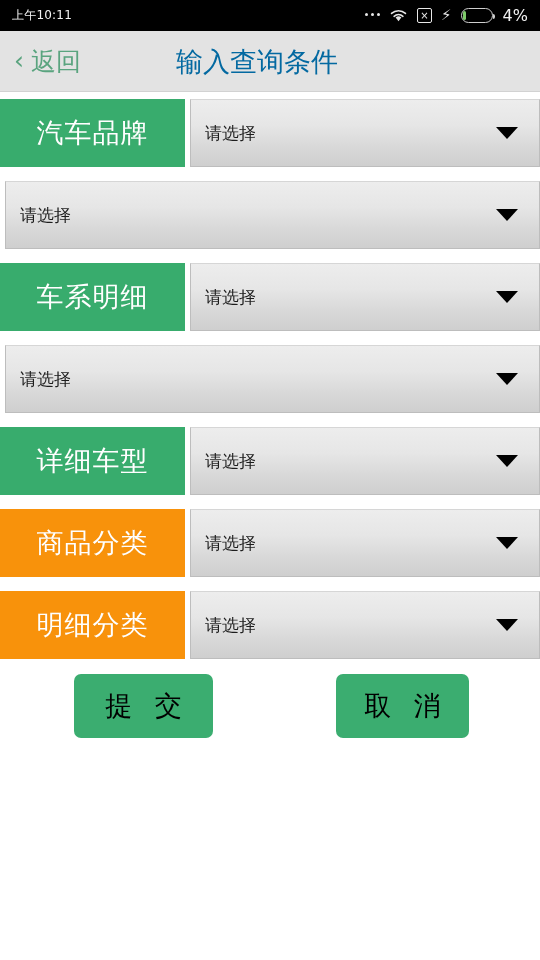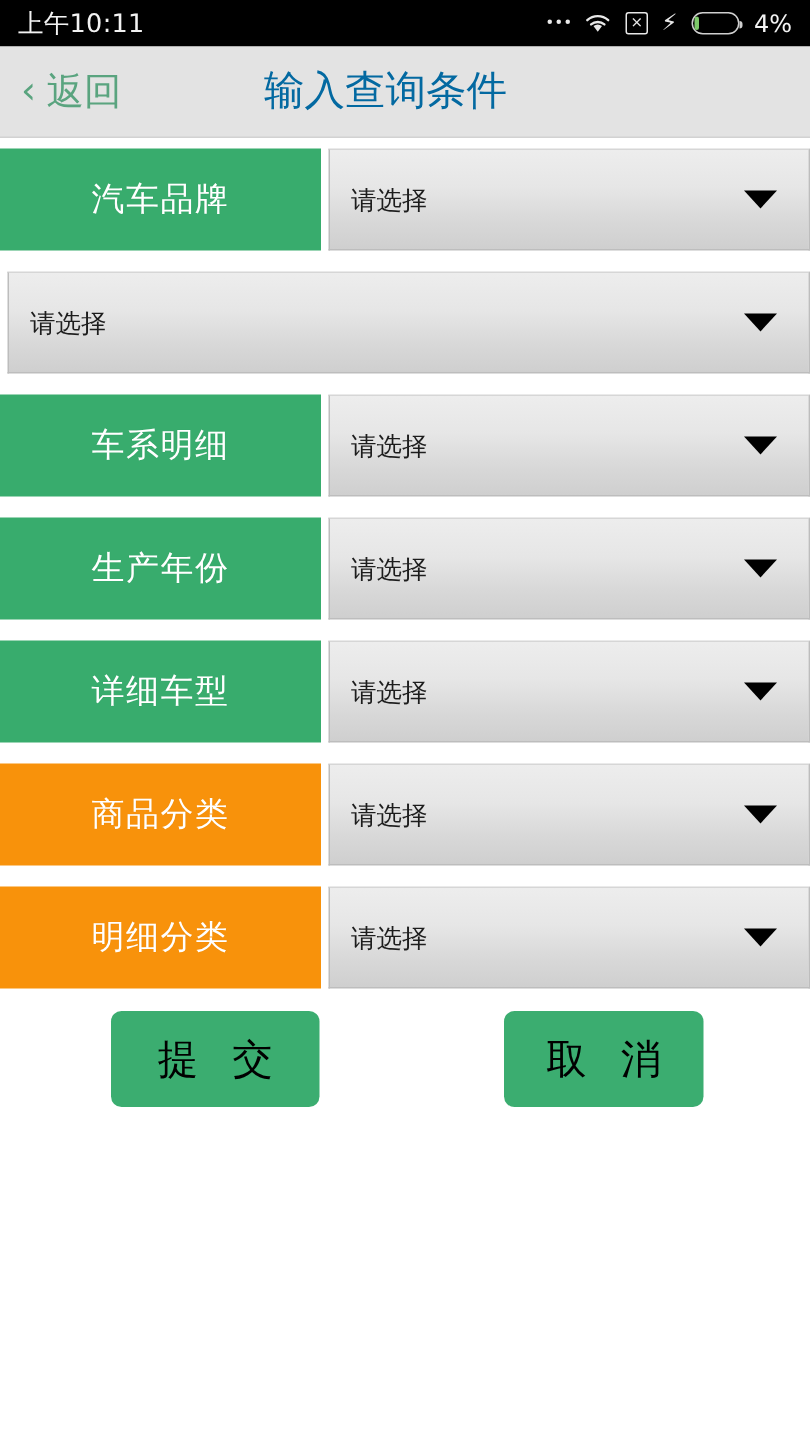--- a/index.html
+++ b/index.html
@@ -23,21 +23,21 @@
     height: 31px;
     background: #000000;
     color: #ffffff;
     display: flex;
     align-items: center;
     justify-content: space-between;
     padding: 0 12px;
     box-sizing: border-box;
   }
   .status-time {
-    font-size: 17px;
+    font-size: 12px;
     letter-spacing: 0.2px;
     color: #f2f2f2;
     white-space: nowrap;
   }
   .status-icons {
     display: flex;
     align-items: center;
     gap: 9px;
   }
   .ico-dots {
@@ -149,27 +149,27 @@
     width: 540px;
   }
   .row {
     position: relative;
     height: 68px;
     margin-bottom: 14px;
     display: flex;
     align-items: stretch;
   }
   .row-label {
-    width: 214px;
+    width: 185px;
     flex: none;
     display: flex;
     align-items: center;
     justify-content: center;
     color: #ffffff;
-    font-size: 22px;
+    font-size: 27px;
     letter-spacing: 1px;
     box-sizing: border-box;
     cursor: pointer;
     text-shadow: 0 0 1px rgba(0,0,0,0.06);
   }
   .row-label.green { background: #38ac6d; }
   .row-label.orange { background: #f8920b; }
 
   .row-select {
     margin-left: 5px;
@@ -280,21 +280,20 @@
 
   <div class="row">
     <div class="row-label green">车系明细</div>
     <div class="row-select">
       <span class="select-value">请选择</span>
       <span class="select-arrow"></span>
     </div>
   </div>
 
   <div class="row">
-    <div class="row-label green">生产年份</div>
     <div class="row-select">
       <span class="select-value">请选择</span>
       <span class="select-arrow"></span>
     </div>
   </div>
 
   <div class="row">
     <div class="row-label green">详细车型</div>
     <div class="row-select">
       <span class="select-value">请选择</span>

